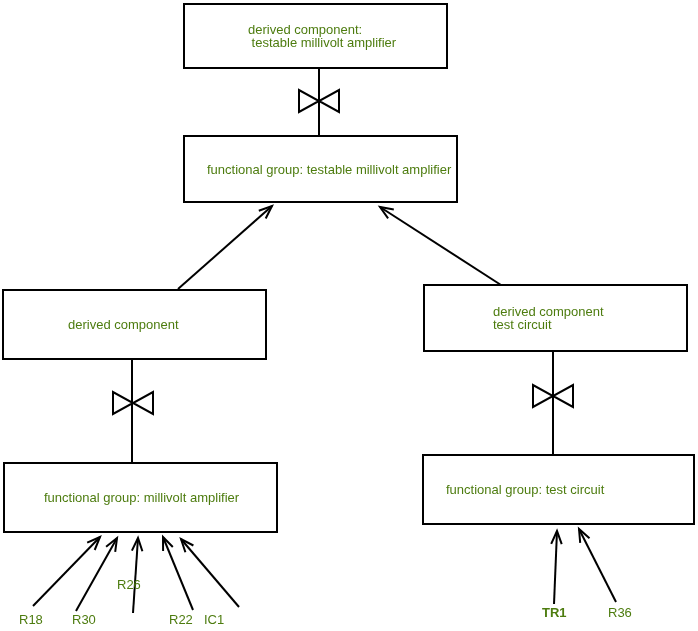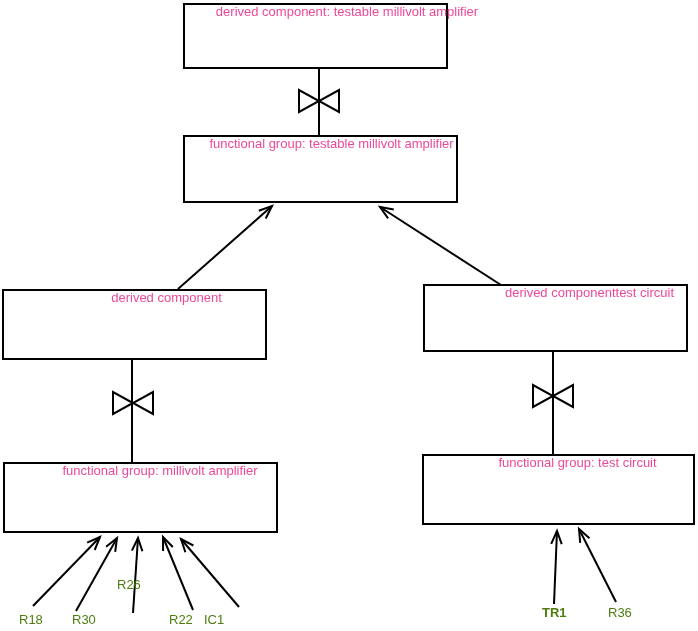--- a/index.html
+++ b/index.html
@@ -22,44 +22,44 @@
     top: 0;
     width: 698px;
     height: 631px;
   }
   .box {
     position: absolute;
     box-sizing: border-box;
     border: 2px solid #000000;
     background: #ffffff;
     display: flex;
-    flex-direction: row;
+    flex-direction: column;
     justify-content: center;
     font-size: 13px;
     line-height: 13px;
-    color: #ec4899;
+    color: #4d7c0f;
   }
   .box span {
     display: block;
     white-space: pre;
   }
   .lbl {
     position: absolute;
     font-size: 13px;
     line-height: 14px;
     white-space: pre;
     color: #4d7c0f;
   }
   
   .box-top        { left: 183px; top: 3px;   width: 265px; height: 66px; padding-left: 63px; }
   .box-center     { left: 183px; top: 135px; width: 275px; height: 68px; padding-left: 22px;  }
   .box-left-der   { left: 2px;   top: 289px; width: 265px; height: 71px; padding-left: 64px; }
   .box-right-der  { left: 423px; top: 284px; width: 265px; height: 68px; padding-left: 68px; }
   .box-left-fun   { left: 3px;   top: 462px; width: 275px; height: 71px; padding-left: 39px; }
-  .box-right-fun  { left: 422px; top: 454px; width: 273px; height: 71px; padding-left: 38px; }
+  .box-right-fun  { left: 422px; top: 454px; width: 273px; height: 71px; padding-left: 22px; }
   
   .lbl-r18 { left: 19px;  top: 613px; }
   .lbl-r30 { left: 72px;  top: 613px; }
   .lbl-r26 { left: 117px; top: 578px; }
   .lbl-r22 { left: 169px; top: 613px; }
   .lbl-ic1 { left: 204px; top: 613px; }
   .lbl-tr1 { left: 542px; top: 606px; font-weight: bold; }
   .lbl-r36 { left: 608px; top: 606px; }
 </style>
 </head>

